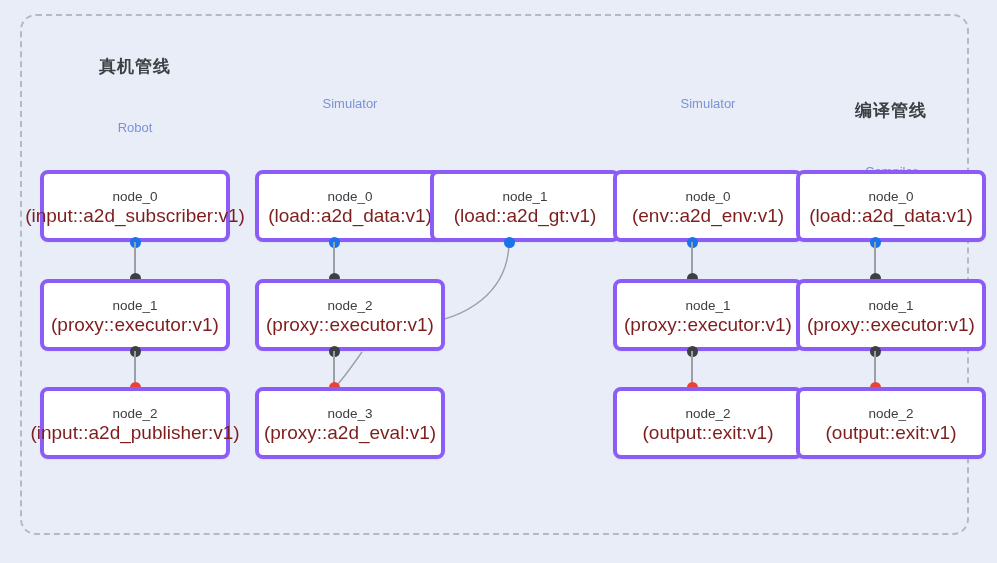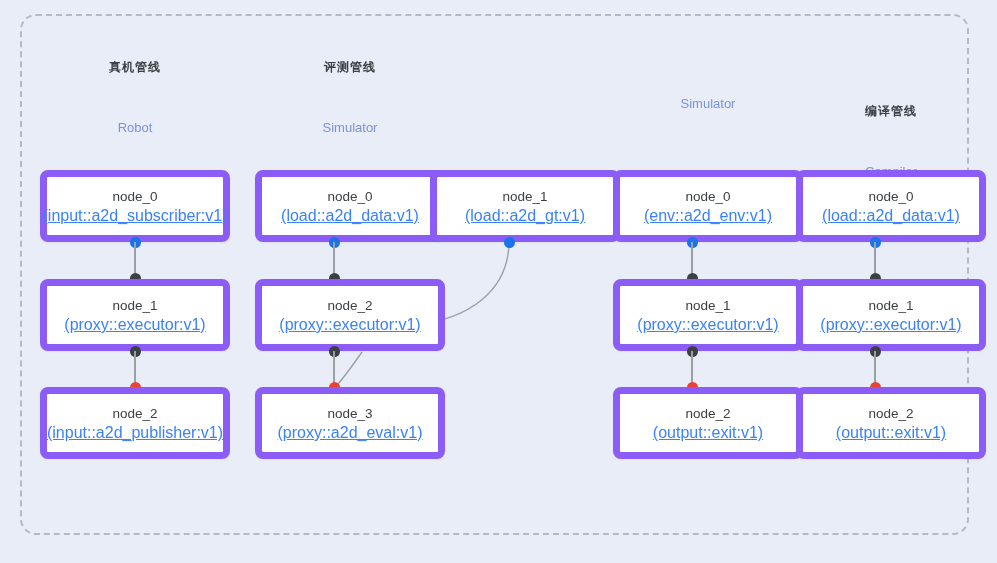--- a/index.html
+++ b/index.html
@@ -47,21 +47,21 @@
   }
 
   .pipeline-col {
     position: absolute;
     top: 55px;
     width: 190px;
   }
 
   .col-title-cn {
     text-align: center;
-    font-size: 12px;
+    font-size: 17px;
     font-weight: bold;
     color: #3c4043;
     letter-spacing: 1px;
     line-height: 24px;
     height: 24px;
   }
 
   .col-title-en {
     text-align: center;
     font-size: 13px;
@@ -72,40 +72,39 @@
     margin-top: 36px;
   }
 
   
   .node-box {
     position: absolute;
     width: 190px;
     height: 72px;
     box-sizing: border-box;
     background: #ffffff;
-    border: 7px solid #8b5cf6;
+    border: 4px solid #8b5cf6;
     border-radius: 8px;
     display: flex;
     flex-direction: column;
     align-items: center;
     justify-content: center;
     box-shadow: 0 1px 2px rgba(60, 64, 67, 0.06);
   }
 
   .node-name {
     font-size: 13.5px;
     color: #3c4043;
     line-height: 19px;
   }
 
   .node-type {
-    font-size: 16px;
-    color: #3b82f6;
+    font-size: 19px;
+    color: #7f1d1d;
     line-height: 19px;
-    text-decoration: underline;
   }
 
   
   .port {
     position: absolute;
     width: 11px;
     height: 11px;
     border-radius: 50%;
     margin-left: -5.5px;
     margin-top: -5.5px;
@@ -147,21 +146,20 @@
   </svg>
 
   <div class="columns">
 
     <div class="pipeline-col" style="left:40px;">
       <div class="col-title-cn">真机管线</div>
       <div class="col-title-en">Robot</div>
     </div>
 
     <div class="pipeline-col" style="left:255px;">
-      <div class="col-title-cn">评测管线</div>
       <div class="col-title-en">Simulator</div>
     </div>
 
     <div class="pipeline-col" style="left:613px;">
       <div class="col-title-en">Simulator</div>
     </div>
 
     <div class="pipeline-col" style="left:796px;margin-top:44px;">
       <div class="col-title-cn">编译管线</div>
       <div class="col-title-en">Compiler</div>

